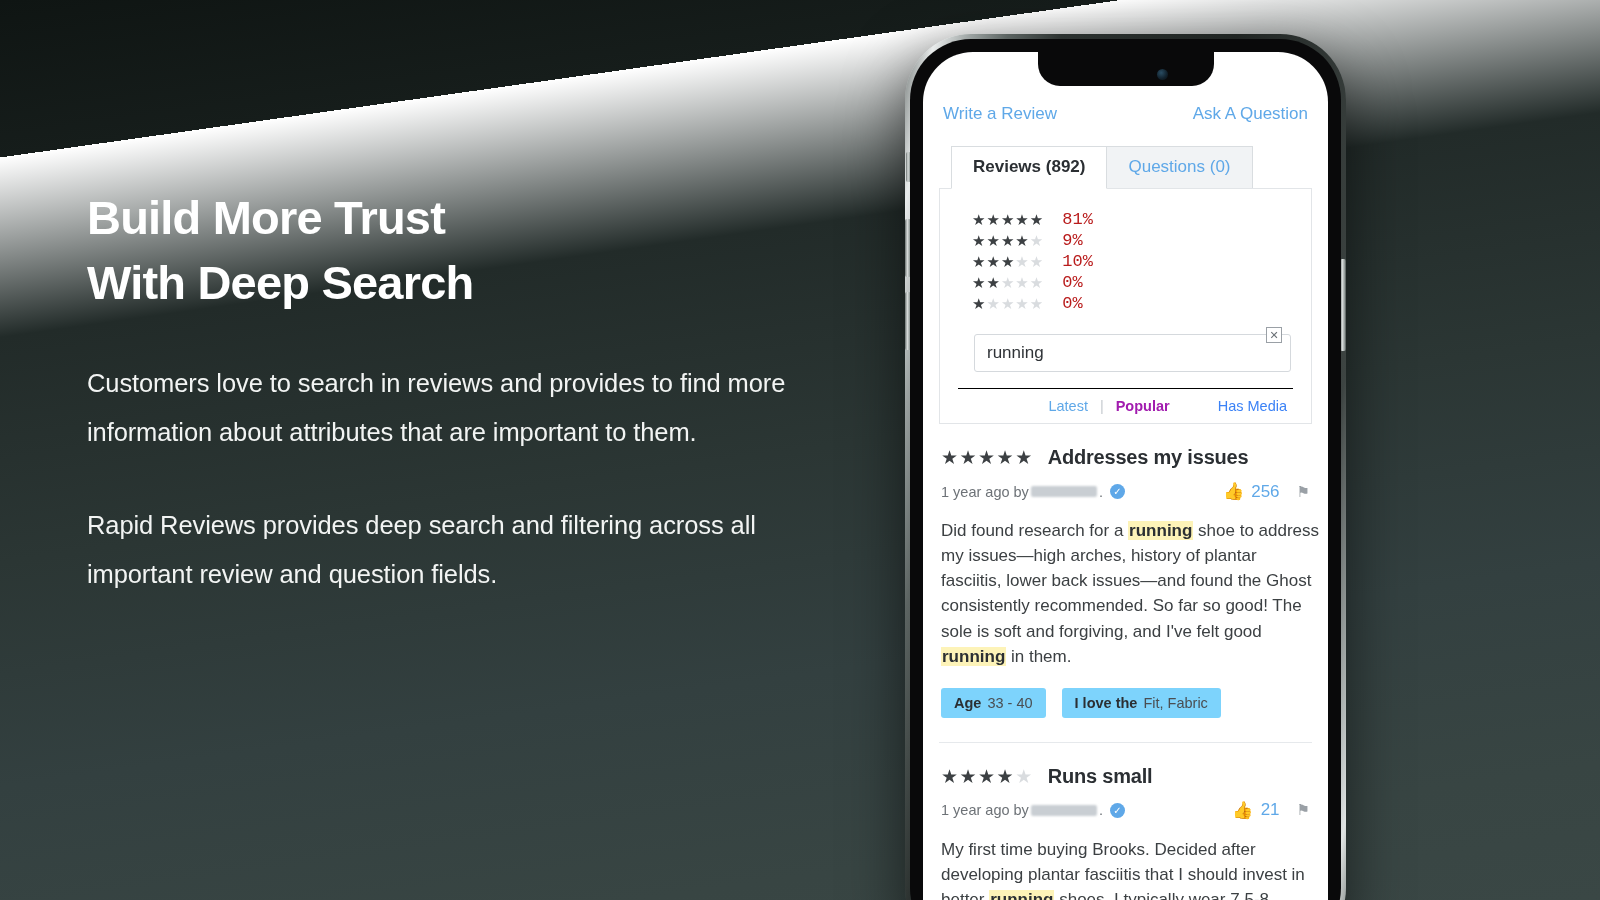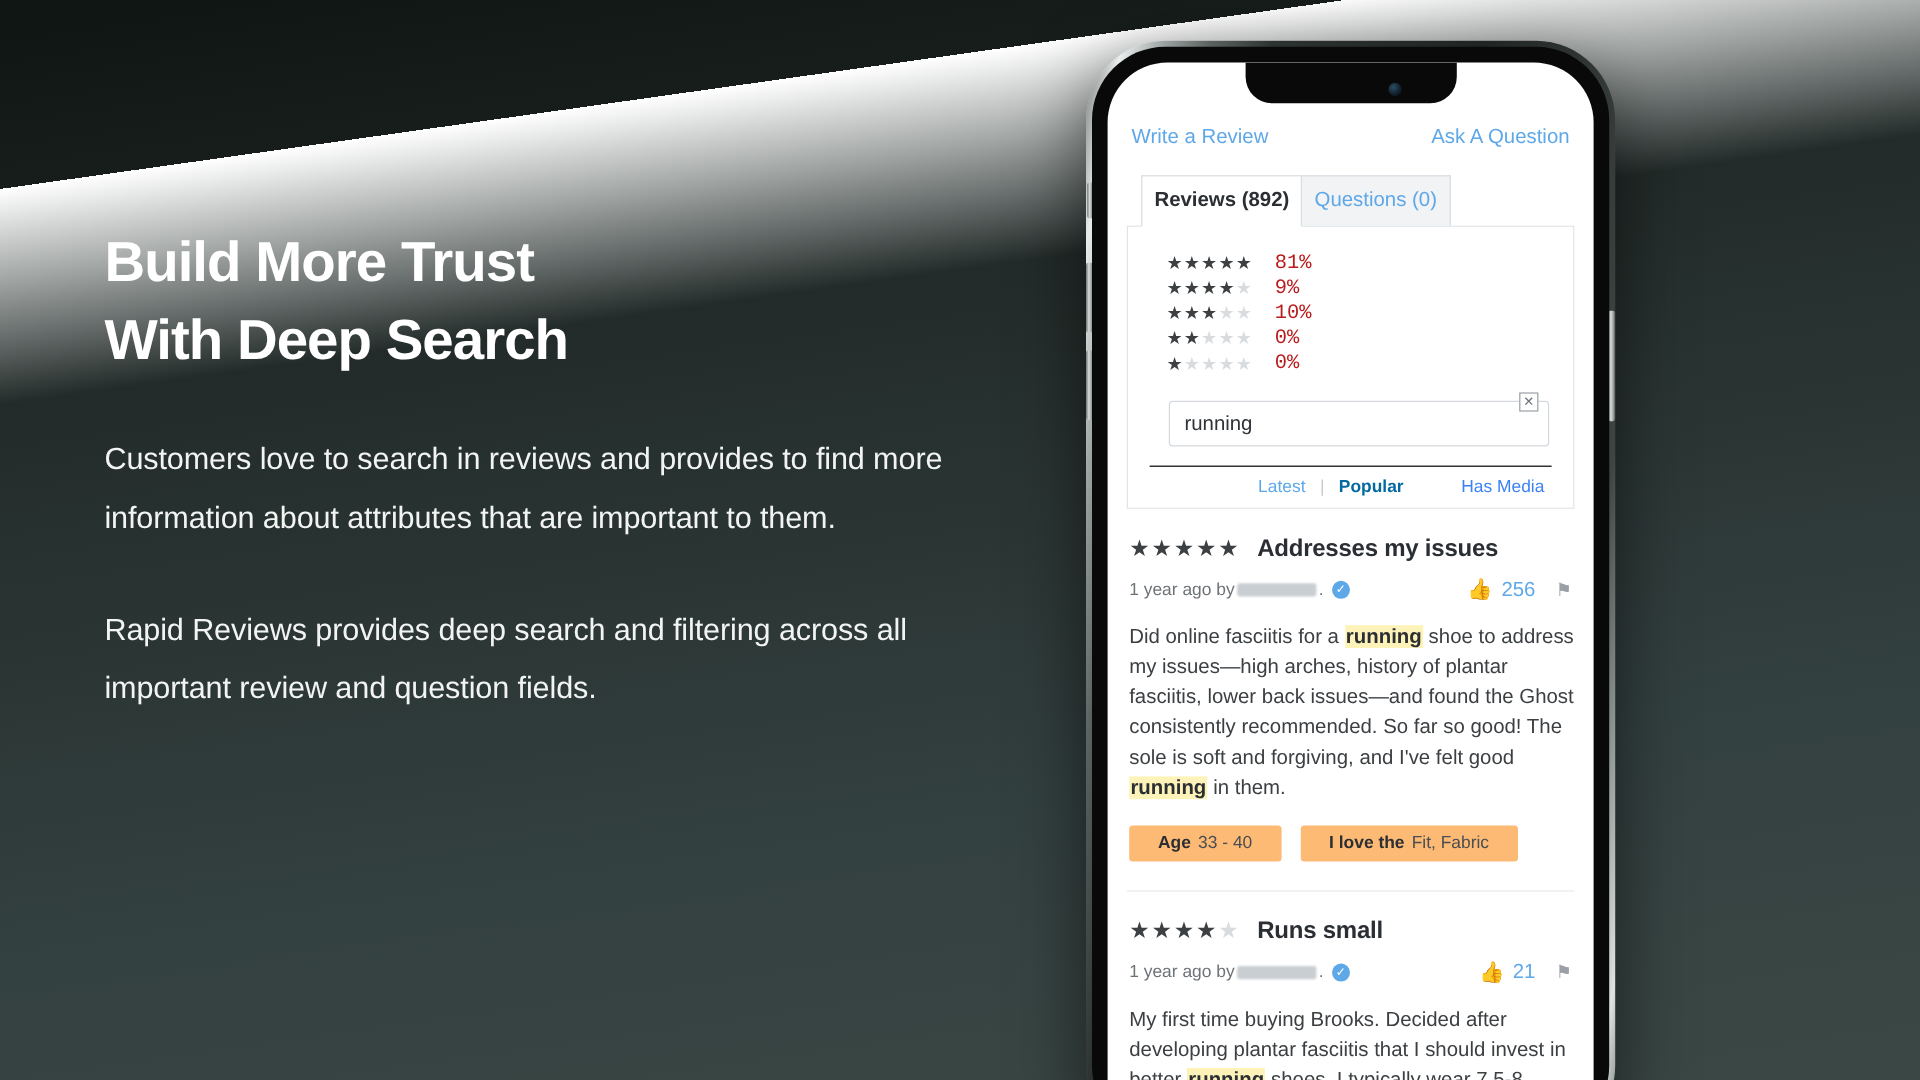--- a/index.html
+++ b/index.html
@@ -64,21 +64,21 @@
   .app { position:absolute; left:0; top:0; width:100%; height:100%;
          padding:0 16px; font-family:"Liberation Sans", sans-serif; }
   .top-links {
     display:flex; justify-content:space-between; align-items:flex-end;
     padding:52px 4px 0 4px; font-size:17px; color:#5fa8e8;
   }
   .top-links span { cursor:pointer; white-space:nowrap; }
 
   .tabs { display:flex; margin-top:21px; padding-left:12px; }
   .tab {
-    padding:10px 10px 11px; font-size:17px; border:1px solid #d9dde0;
+    padding:10px 21px 11px; font-size:17px; border:1px solid #d9dde0;
     border-bottom:none; position:relative; top:1px;
   }
   .tab.active { background:#fff; color:#2b2f33; font-weight:700; border-bottom:1px solid #fff; z-index:3; }
   .tab.idle { background:#f1f3f5; color:#5fa8e8; margin-left:-1px; }
 
   .summary-card {
     border:1px solid #e2e5e8; background:#fff; margin-top:0;
     padding:16px 18px 0 18px; position:relative; z-index:1;
   }
   .rating-rows { padding:4px 0 6px 14px; }
@@ -99,21 +99,21 @@
     border:1px solid #9aa0a6; color:#6b7176; font-size:11px; line-height:14px;
     text-align:center; background:#fff; cursor:pointer;
   }
   .sort-bar {
     border-top:1px solid #000000; padding:9px 6px 9px 0;
     display:flex; justify-content:flex-end; align-items:center; gap:12px;
     font-size:14.5px;
   }
   .sort-bar .latest { color:#5fa8e8; cursor:pointer; }
   .sort-bar .divider { color:#c6cbd0; }
-  .sort-bar .popular { color:#0369a1; font-weight:700; cursor:pointer; }
+  .sort-bar .popular { color:#a21caf; font-weight:700; cursor:pointer; }
   .sort-bar .media { color:#3b82f6; margin-left:36px; cursor:pointer; }
 
   
   .review { padding:22px 2px 0 2px; }
   .review.second { border-top:1px solid #e6e9ec; margin-top:24px; }
   .rev-head { display:flex; align-items:center; gap:14px; }
   .rev-head .stars { font-size:19px; letter-spacing:1.5px; }
   .rev-title { font-size:20px; font-weight:700; color:#2b2f33; letter-spacing:-.2px; }
   .rev-meta { display:flex; align-items:center; margin-top:12px; font-size:14.5px; color:#6d7277; }
   .redacted {
@@ -131,21 +131,21 @@
   .flag-icon { color:#9aa0a6; font-size:15px; cursor:pointer; }
 
   .rev-body {
     margin-top:16px; font-size:17px; line-height:1.48; color:#3c4043;
     width:380px;
   }
   .hl { background:#fdf3b8; font-weight:700; color:#2b2f33; padding:0 1px; }
 
   .tags { display:flex; gap:16px; margin-top:19px; }
   .tag {
-    background:#fdba74; padding:7px 24px; font-size:14.5px; color:#4a4e52;
+    background:#7dd3fc; padding:7px 13px; font-size:14.5px; color:#4a4e52;
     border-radius:3px; white-space:nowrap;
   }
   .tag b { color:#2b2f33; margin-right:6px; }
 </style>
 </head>
 <body>
 
 <div class="copy">
   <h1 class="headline">
     <span>Build More Trust</span>
@@ -233,21 +233,21 @@
               <span class="verified">✓</span>
               <span class="meta-right">
                 <span class="thumb">
                   <span>👍</span>
                   <span>256</span>
                 </span>
                 <span class="flag-icon">⚑</span>
               </span>
             </div>
             <div class="rev-body">
-              <span>Did online fasciitis for a </span><span class="hl">running</span><span> shoe to address my issues—high arches, history of plantar fasciitis, lower back issues—and found the Ghost consistently recommended. So far so good! The sole is soft and forgiving, and I've felt good </span><span class="hl">running</span><span> in them.</span>
+              <span>Did found research for a </span><span class="hl">running</span><span> shoe to address my issues—high arches, history of plantar fasciitis, lower back issues—and found the Ghost consistently recommended. So far so good! The sole is soft and forgiving, and I've felt good </span><span class="hl">running</span><span> in them.</span>
             </div>
             <div class="tags">
               <span class="tag">
                 <b>Age</b><span>33 - 40</span>
               </span>
               <span class="tag">
                 <b>I love the</b><span>Fit, Fabric</span>
               </span>
             </div>
           </div>

